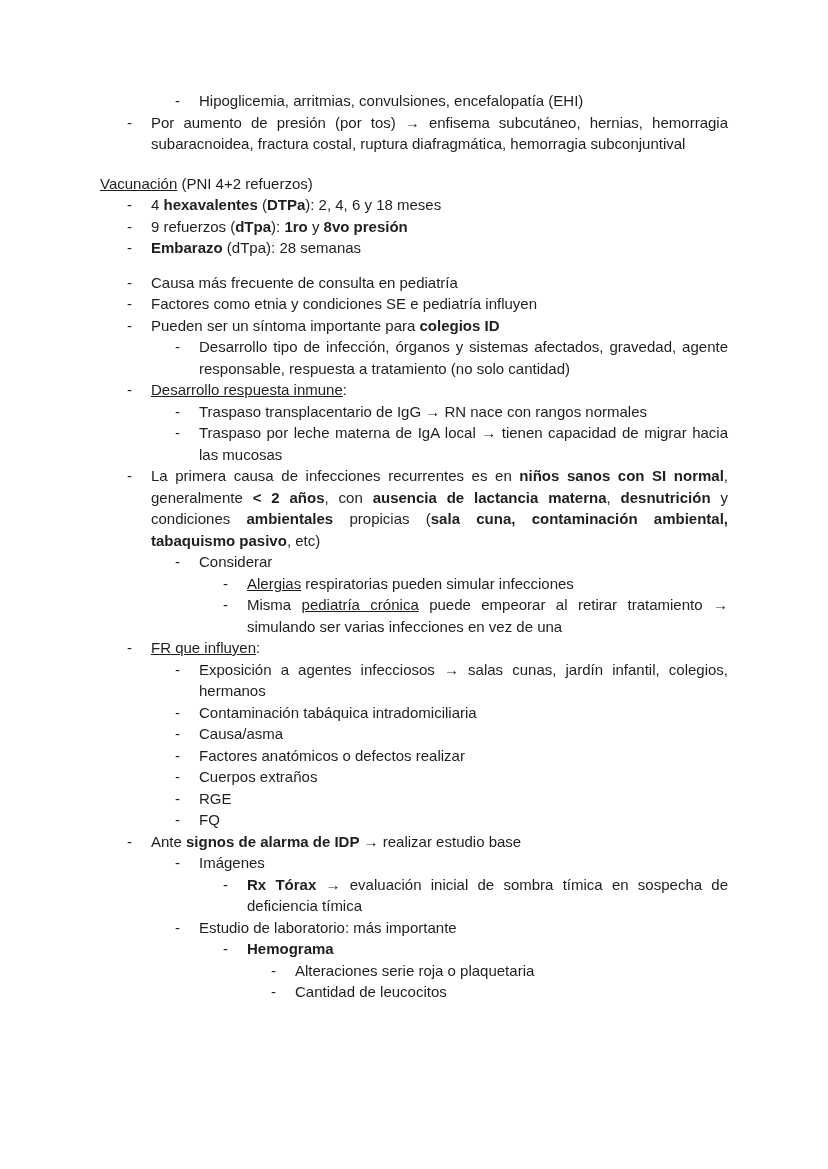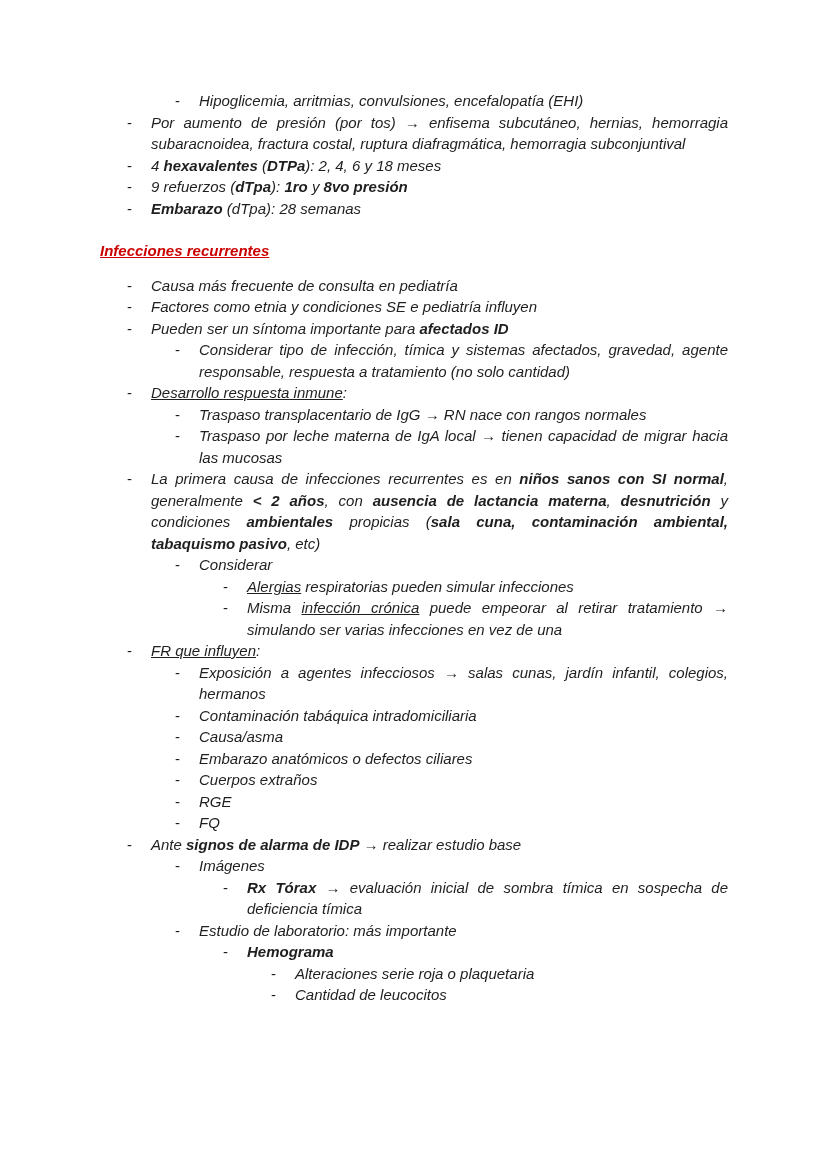--- a/index.html
+++ b/index.html
@@ -15,21 +15,21 @@
     overflow: hidden;
   }
   .page { padding: 90px 100px 0 100px; }
   .line { display: flex; }
   .heading { display: block; }
   .l1 { margin-left: 27px; }
   .l2 { margin-left: 75px; }
   .l3 { margin-left: 123px; }
   .l4 { margin-left: 171px; }
   .marker { width: 24px; flex-shrink: 0; }
-  .txt { flex: 1; text-align: justify; font-style: italic; }
+  .txt { flex: 1; text-align: justify; }
   .b { font-weight: bold; }
   .u { text-decoration: underline; }
   .red { color: #cc0000; }
   .sp-a { margin-top: 18px; }   
   .sp-b { margin-top: 21px; }   
   .sp-c { margin-top: 13px; }   
 </style>
 </head>
 <body>
 
@@ -38,58 +38,58 @@
   <div class="line l2">
       <span class="marker">-</span>
       <div class="txt"><span>Hipoglicemia, arritmias, convulsiones, encefalopatía (EHI)</span></div>
     </div>
 
   <div class="line l1">
       <span class="marker">-</span>
       <div class="txt"><span>Por aumento de presión (por tos) → enfisema subcutáneo, hernias, hemorragia subaracnoidea, fractura costal, ruptura diafragmática, hemorragia subconjuntival</span></div>
     </div>
 
+  <div class="heading sp-a">
+      <div class="txt"><span class="u">Vacunación</span><span> (PNI 4+2 refuerzos)</span></div>
+    </div>
 
   <div class="line l1">
       <span class="marker">-</span>
       <div class="txt"><span>4 </span><span class="b">hexavalentes</span><span> (</span><span class="b">DTPa</span><span>): 2, 4, 6 y 18 meses</span></div>
     </div>
 
   <div class="line l1">
       <span class="marker">-</span>
       <div class="txt"><span>9 refuerzos (</span><span class="b">dTpa</span><span>): </span><span class="b">1ro</span><span> y </span><span class="b">8vo presión</span></div>
     </div>
 
   <div class="line l1">
       <span class="marker">-</span>
       <div class="txt"><span class="b">Embarazo</span><span> (dTpa): 28 semanas</span></div>
     </div>
 
-  <div class="heading sp-b">
-      <div class="txt"><span class="b u red">Infecciones recurrentes</span></div>
-    </div>
 
   <div class="line l1 sp-c">
       <span class="marker">-</span>
       <div class="txt"><span>Causa más frecuente de consulta en pediatría</span></div>
     </div>
 
   <div class="line l1">
       <span class="marker">-</span>
       <div class="txt"><span>Factores como etnia y condiciones SE e pediatría influyen</span></div>
     </div>
 
   <div class="line l1">
       <span class="marker">-</span>
-      <div class="txt"><span>Pueden ser un síntoma importante para </span><span class="b">afectados ID</span></div>
-    </div>
-
-  <div class="line l2">
-      <span class="marker">-</span>
-      <div class="txt"><span>Considerar tipo de infección, tímica y sistemas afectados, gravedad, agente responsable, respuesta a tratamiento (no solo cantidad)</span></div>
+      <div class="txt"><span>Pueden ser un síntoma importante para </span><span class="b">colegios ID</span></div>
+    </div>
+
+  <div class="line l2">
+      <span class="marker">-</span>
+      <div class="txt"><span>Desarrollo tipo de infección, órganos y sistemas afectados, gravedad, agente responsable, respuesta a tratamiento (no solo cantidad)</span></div>
     </div>
 
   <div class="line l1">
       <span class="marker">-</span>
       <div class="txt"><span class="u">Desarrollo respuesta inmune</span><span>:</span></div>
     </div>
 
   <div class="line l2">
       <span class="marker">-</span>
       <div class="txt"><span>Traspaso transplacentario de IgG → RN nace con rangos normales</span></div>
@@ -110,21 +110,21 @@
       <div class="txt"><span>Considerar</span></div>
     </div>
 
   <div class="line l3">
       <span class="marker">-</span>
       <div class="txt"><span class="u">Alergias</span><span> respiratorias pueden simular infecciones</span></div>
     </div>
 
   <div class="line l3">
       <span class="marker">-</span>
-      <div class="txt"><span>Misma </span><span class="u">infección crónica</span><span> puede empeorar al retirar tratamiento → simulando ser varias infecciones en vez de una</span></div>
+      <div class="txt"><span>Misma </span><span class="u">pediatría crónica</span><span> puede empeorar al retirar tratamiento → simulando ser varias infecciones en vez de una</span></div>
     </div>
 
   <div class="line l1">
       <span class="marker">-</span>
       <div class="txt"><span class="u">FR que influyen</span><span>:</span></div>
     </div>
 
   <div class="line l2">
       <span class="marker">-</span>
       <div class="txt"><span>Exposición a agentes infecciosos → salas cunas, jardín infantil, colegios, hermanos</span></div>
@@ -135,21 +135,21 @@
       <div class="txt"><span>Contaminación tabáquica intradomiciliaria</span></div>
     </div>
 
   <div class="line l2">
       <span class="marker">-</span>
       <div class="txt"><span>Causa/asma</span></div>
     </div>
 
   <div class="line l2">
       <span class="marker">-</span>
-      <div class="txt"><span>Embarazo anatómicos o defectos ciliares</span></div>
+      <div class="txt"><span>Factores anatómicos o defectos realizar</span></div>
     </div>
 
   <div class="line l2">
       <span class="marker">-</span>
       <div class="txt"><span>Cuerpos extraños</span></div>
     </div>
 
   <div class="line l2">
       <span class="marker">-</span>
       <div class="txt"><span>RGE</span></div>

